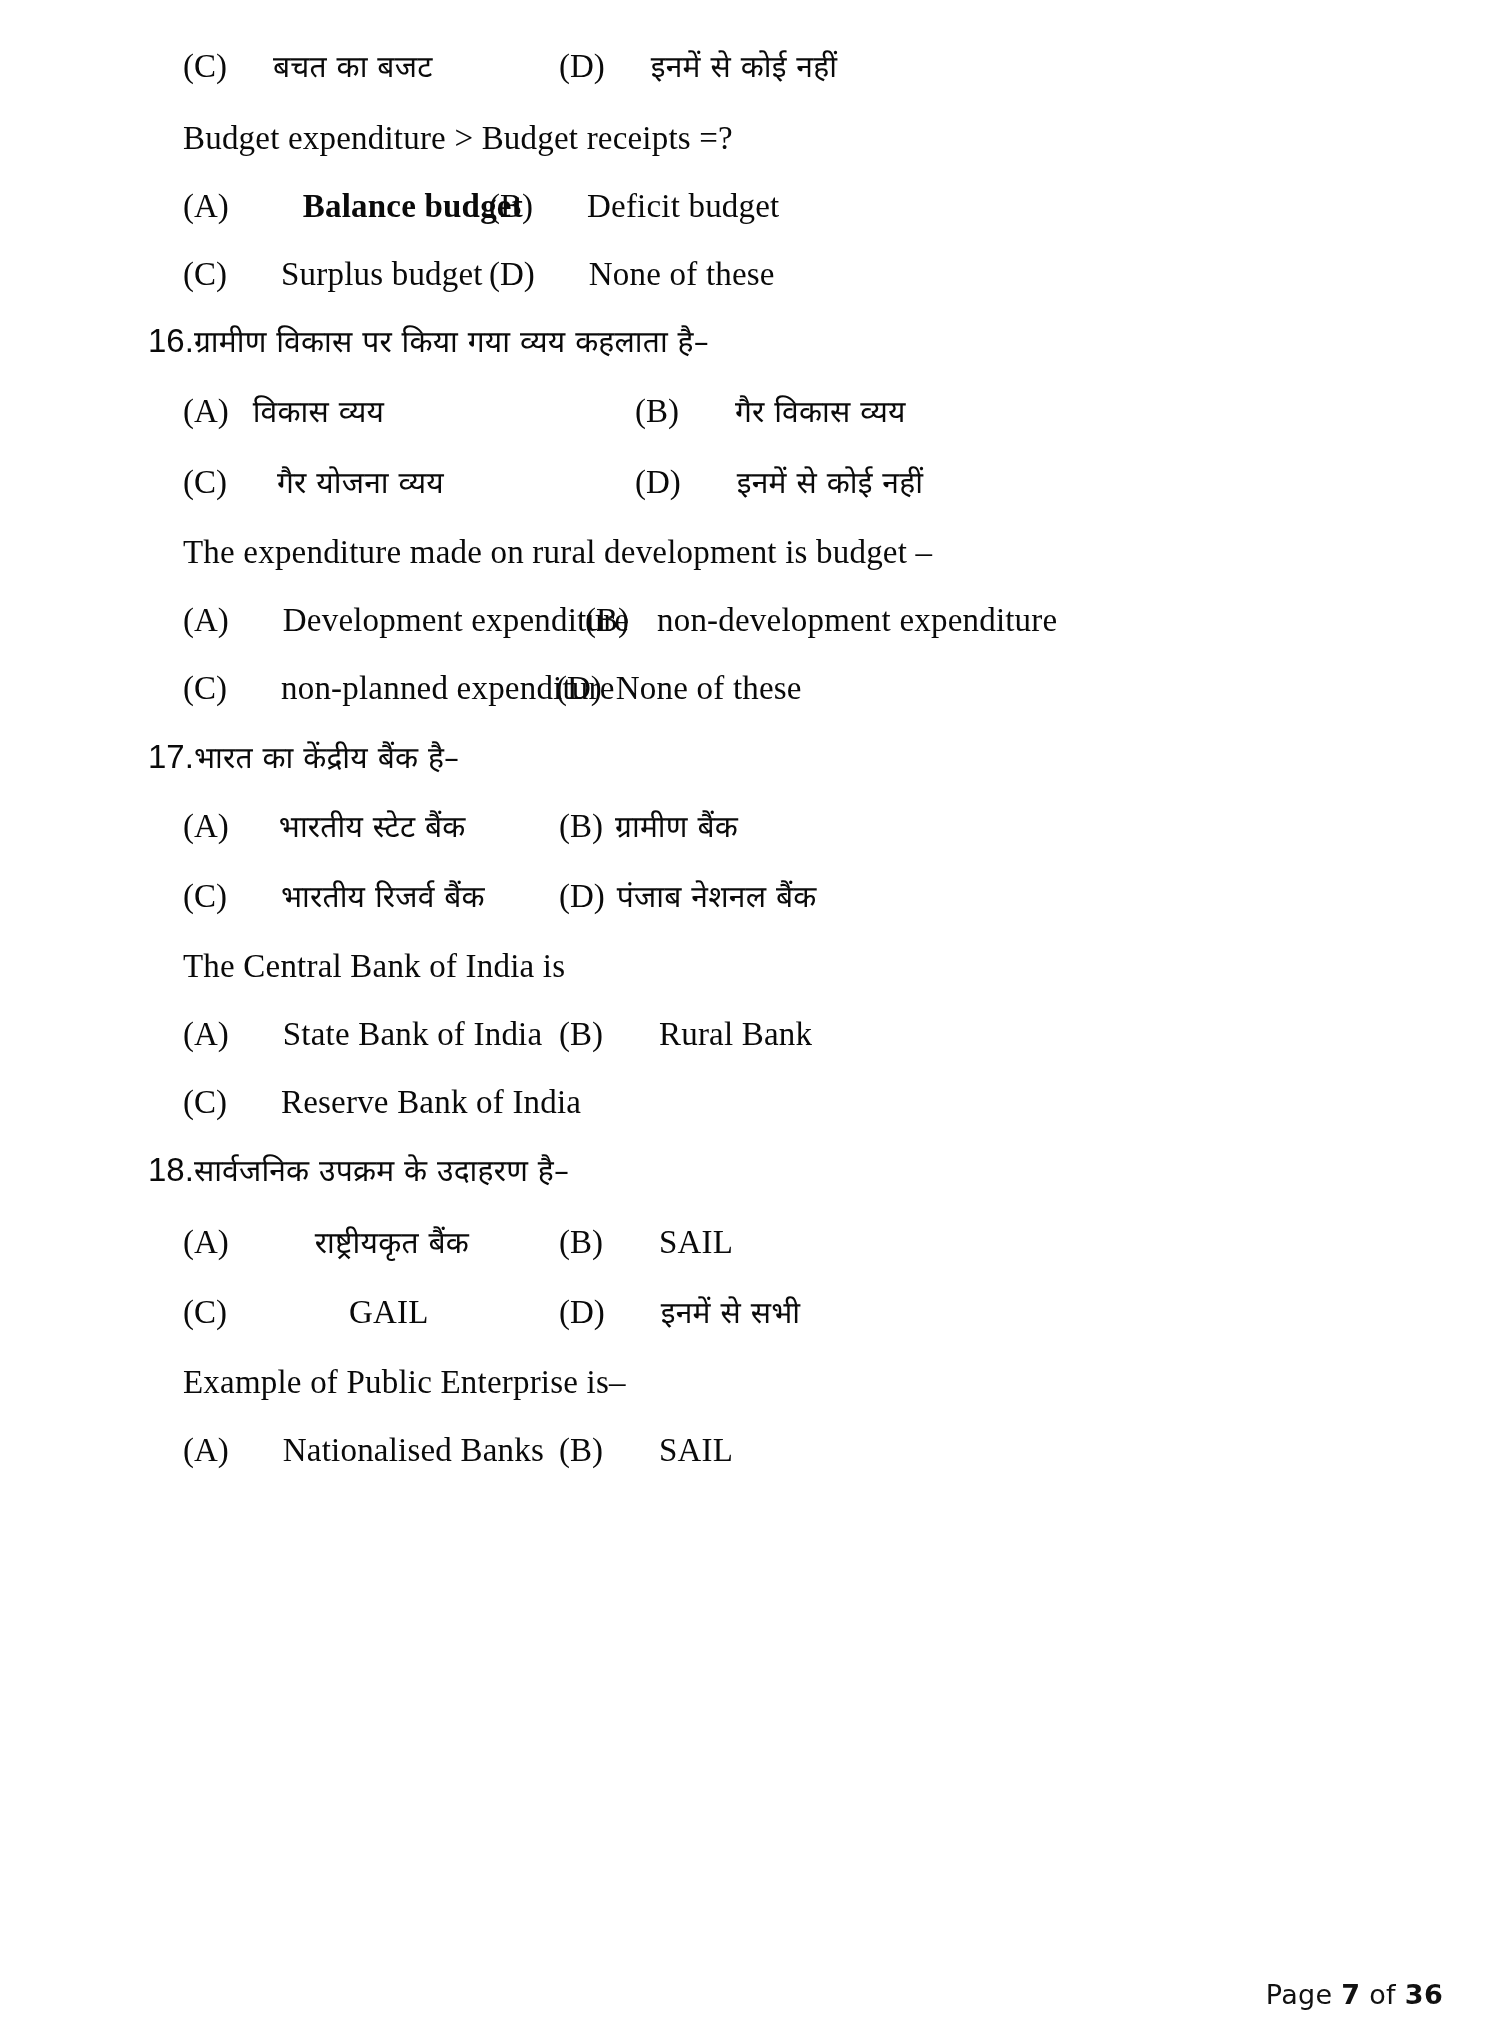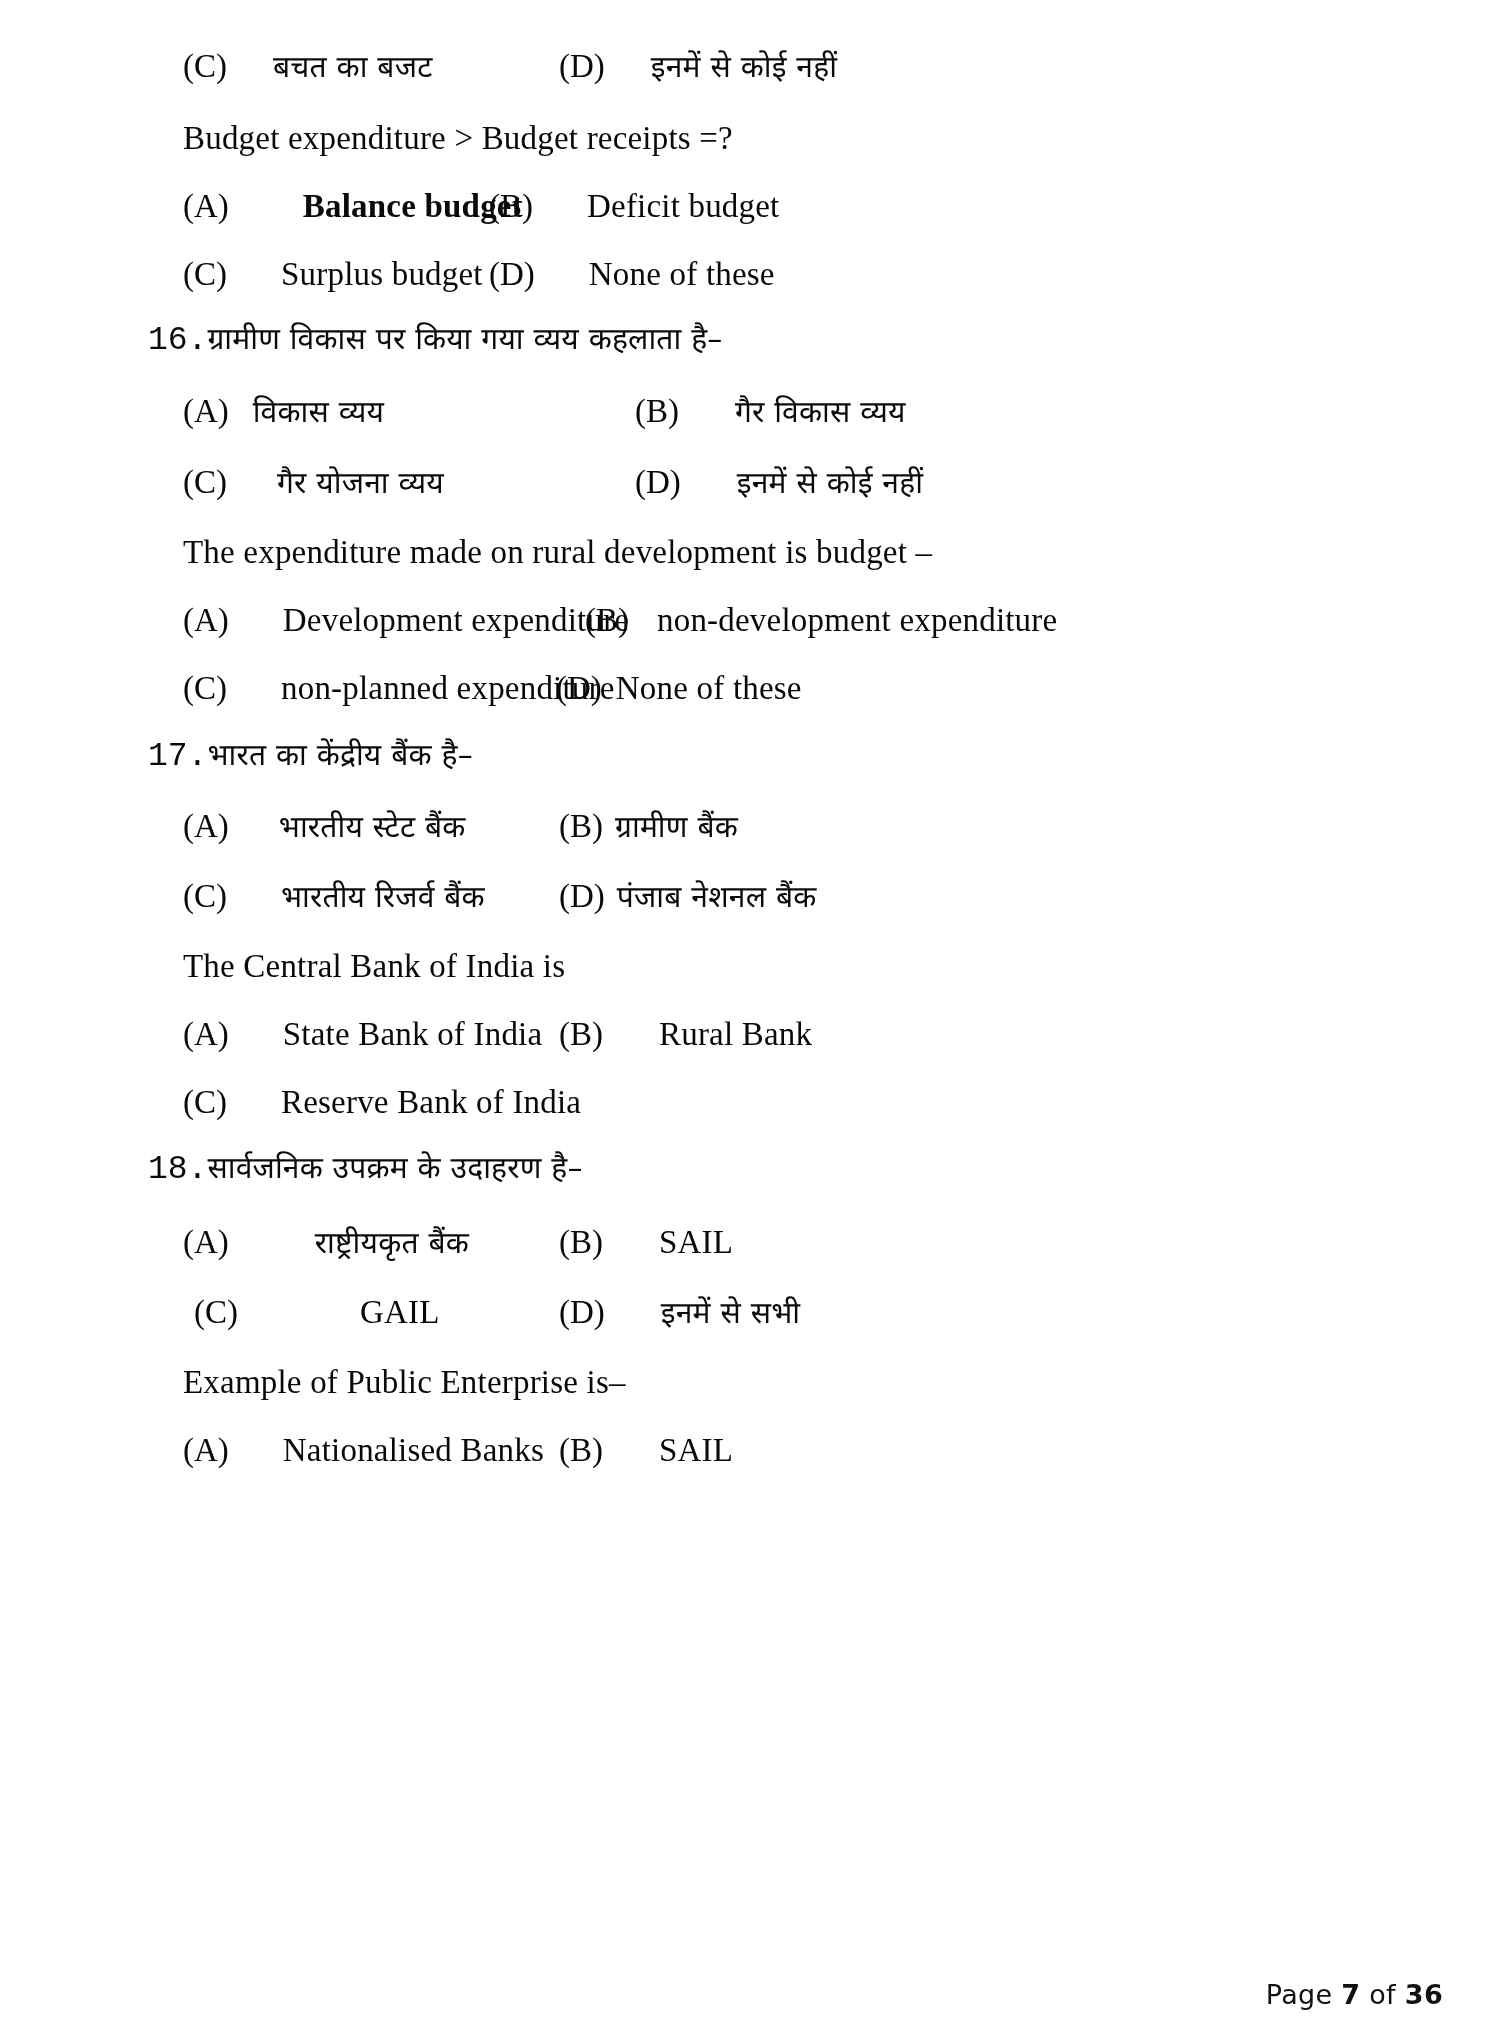--- a/index.html
+++ b/index.html
@@ -27,21 +27,21 @@
     font-family: "Liberation Serif", "DejaVu Serif", serif;
     font-size: 33px;
     letter-spacing: 0.2px;
   }
   .hin {
     font-family: "DejaVu Sans", "Liberation Sans", sans-serif;
     font-size: 30px;
     letter-spacing: 0.2px;
   }
   .qnum {
-    font-family: Liberation Mono, monospace;
+    font-family: Liberation Sans, sans-serif;
     font-size: 33px;
   }
   .lbl {
     font-family: "Liberation Serif", "DejaVu Serif", serif;
     font-size: 33px;
   }
   .footer {
     position: absolute;
     right: 62px;
     bottom: 24px;
@@ -166,21 +166,21 @@
   </div>
 
   <div class="ln" style="left:183px; top:1226px;">
     <span class="lbl">(A)</span>
     <span class="hin" style="margin-left:82px;">राष्ट्रीयकृत बैंक</span>
   </div>
   <div class="ln" style="left:559px; top:1226px;">
     <span class="lbl">(B)</span>
     <span class="eng" style="margin-left:52px;">SAIL</span>
   </div>
-  <div class="ln" style="left:194px; top:1296px;">
+  <div class="ln" style="left:183px; top:1296px;">
     <span class="lbl">(C)</span>
     <span class="eng" style="margin-left:118px;">GAIL</span>
   </div>
   <div class="ln" style="left:559px; top:1296px;">
     <span class="lbl">(D)</span>
     <span class="hin" style="margin-left:52px;">इनमें से सभी</span>
   </div>
 
   <div class="ln eng" style="left:183px; top:1366px;">Example of Public Enterprise is–</div>
 

